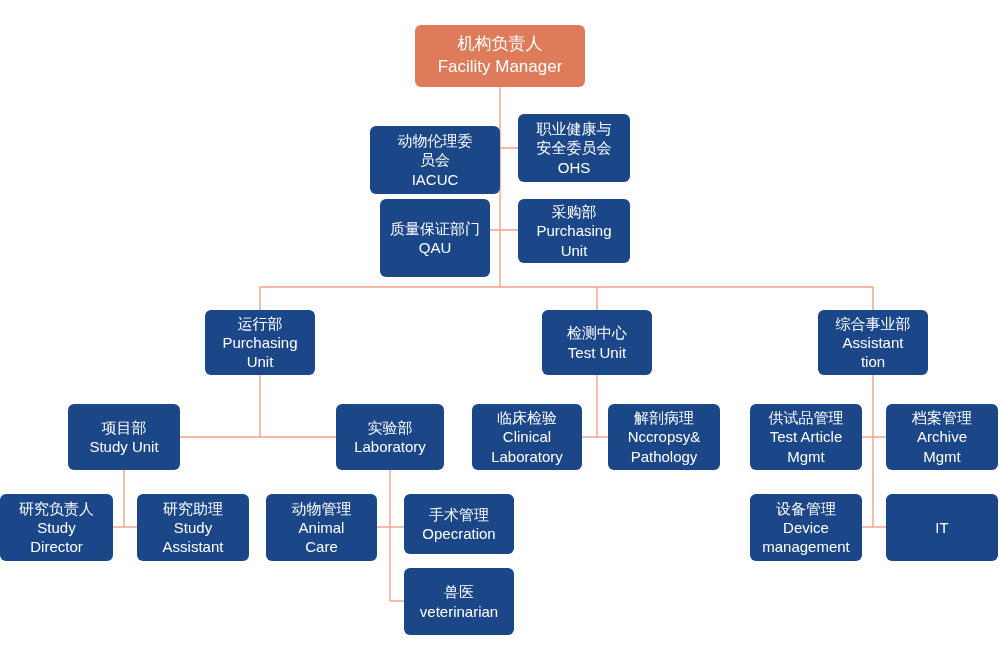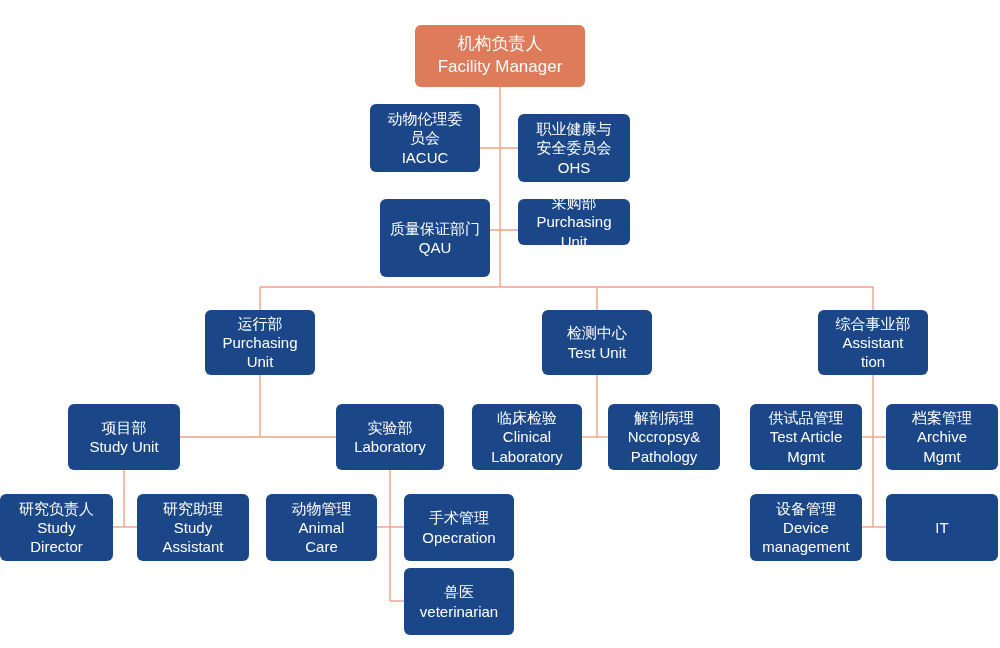--- a/index.html
+++ b/index.html
@@ -77,32 +77,32 @@
     <line x1="113" y1="527" x2="137" y2="527"></line>
 
     <line x1="390" y1="470" x2="390" y2="601"></line>
     <line x1="377" y1="527" x2="404" y2="527"></line>
     <line x1="390" y1="601" x2="404" y2="601"></line>
   </svg>
 
   <div class="node root" style="left:415px;top:25px;width:170px;height:62px">机构负责人
 Facility Manager</div>
 
-  <div class="node" style="left:370px;top:104px;width:110px;height:68px">动物伦理委
+  <div class="node" style="left:370px;top:126px;width:130px;height:68px">动物伦理委
 员会
 IACUC</div>
 
   <div class="node" style="left:518px;top:114px;width:112px;height:68px">职业健康与
 安全委员会
 OHS</div>
 
   <div class="node" style="left:380px;top:199px;width:110px;height:78px">质量保证部门
 QAU</div>
 
-  <div class="node" style="left:518px;top:199px;width:112px;height:46px">采购部
+  <div class="node" style="left:518px;top:199px;width:112px;height:64px">采购部
 Purchasing
 Unit</div>
 
   <div class="node" style="left:205px;top:310px;width:110px;height:65px">运行部
 Purchasing
 Unit</div>
 
   <div class="node" style="left:542px;top:310px;width:110px;height:65px">检测中心
 Test Unit</div>
 
@@ -137,21 +137,21 @@
 Director</div>
 
   <div class="node" style="left:137px;top:494px;width:112px;height:67px">研究助理
 Study
 Assistant</div>
 
   <div class="node" style="left:266px;top:494px;width:111px;height:67px">动物管理
 Animal
 Care</div>
 
-  <div class="node" style="left:404px;top:494px;width:110px;height:67px">手术管理
+  <div class="node" style="left:404px;top:494px;width:110px;height:60px">手术管理
 Opecration</div>
 
   <div class="node" style="left:886px;top:494px;width:112px;height:67px">IT</div>
 
   <div class="node" style="left:750px;top:494px;width:112px;height:67px">设备管理
 Device
 management</div>
 
   <div class="node" style="left:404px;top:568px;width:110px;height:67px">兽医
 veterinarian</div>

